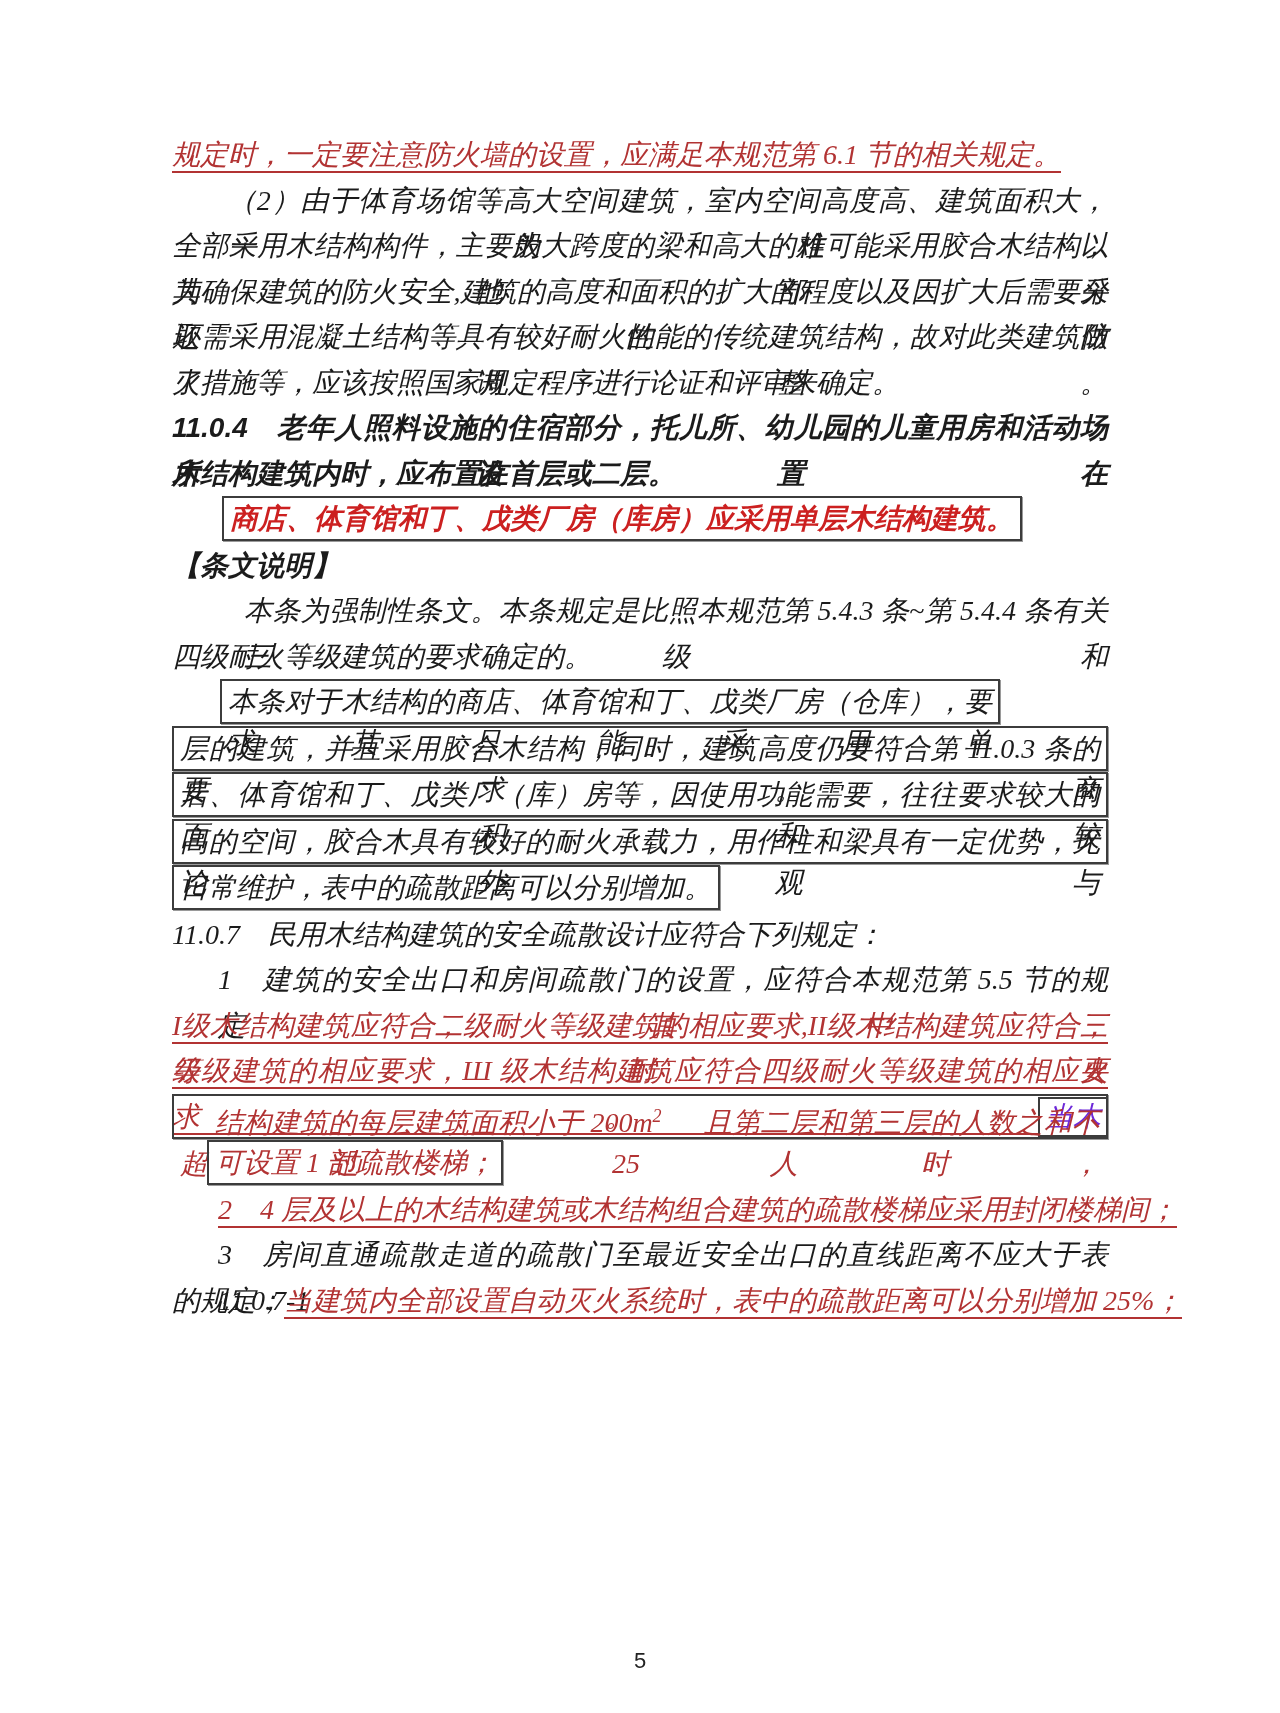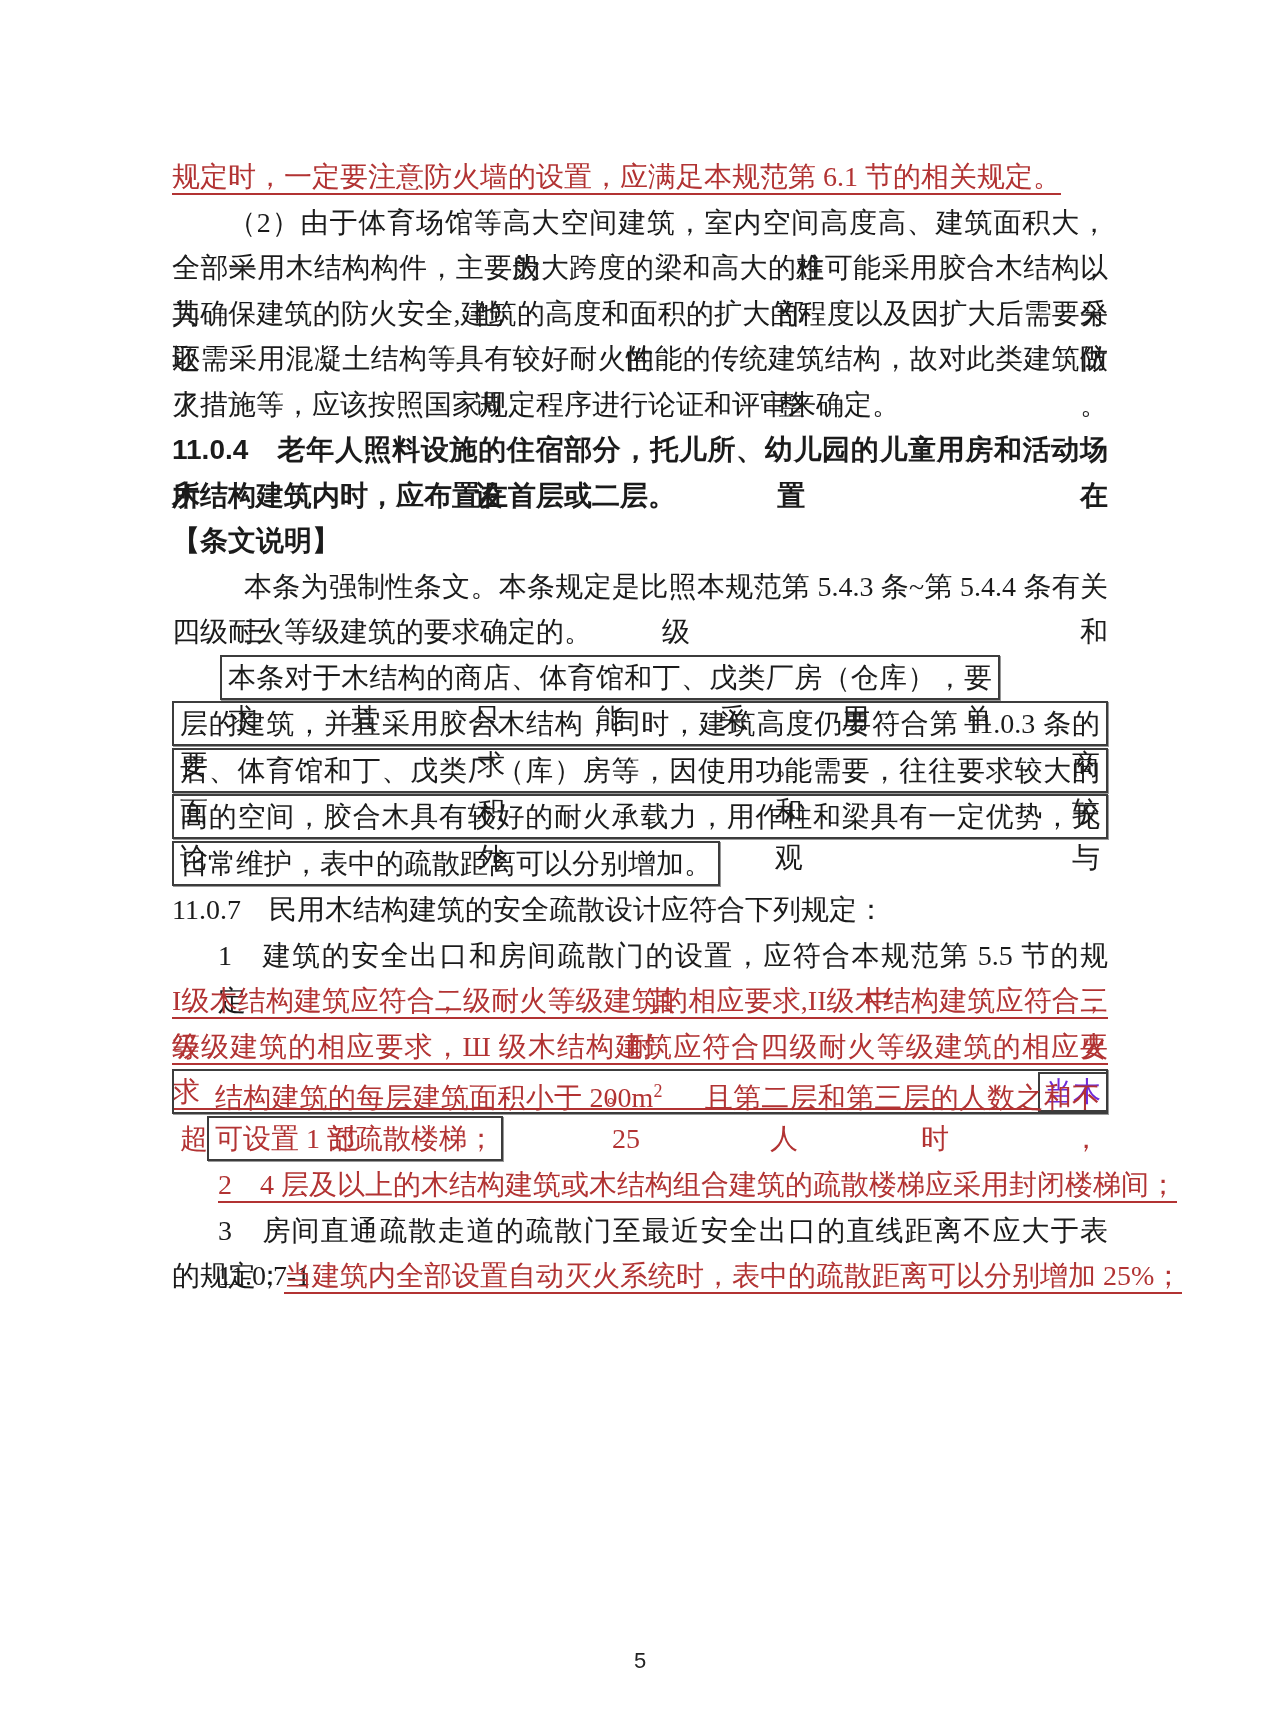--- a/index.html
+++ b/index.html
@@ -7,22 +7,23 @@
     position:relative;
     width:1280px; height:1713px;
     margin:0 auto;
     background:#ffffff;
     font-family:"Liberation Serif","DejaVu Serif",serif;
     color:#1b1b1b;
     overflow:hidden;
   }
   .doc {
     position:absolute;
-    left:172px; top:154px;
+    left:172px; top:132px;
     width:936px;
+    font-style:italic;
   }
   .line {
     position:relative;
     font-size:28px;
     line-height:45.5px;
     height:45.5px;
     white-space:nowrap;
   }
   .line.fill { text-align:justify; text-align-last:justify; white-space:normal; }
   .hei { font-family:"Liberation Sans","DejaVu Sans",sans-serif; font-weight:700; }
@@ -74,20 +75,21 @@
 
     <div class="line fill ind-2em"><span>（2）由于体育场馆等高大空间建筑，室内空间高度高、建筑面积大，一般难以</span></div>
     <div class="line fill"><span>全部采用木结构构件，主要为大跨度的梁和高大的柱可能采用胶合木结构，其他部分</span></div>
     <div class="line fill"><span>为确保建筑的防火安全,建筑的高度和面积的扩大的程度以及因扩大后需要采取的防</span></div>
     <div class="line fill"><span>还需采用混凝土结构等具有较好耐火性能的传统建筑结构，故对此类建筑做了调整。</span></div>
     <div class="line"><span>火措施等，应该按照国家规定程序进行论证和评审来确定。</span></div>
 
     <div class="line fill hei"><span>11.0.4　老年人照料设施的住宿部分，托儿所、幼儿园的儿童用房和活动场所设置在</span></div>
     <div class="line hei"><span>木结构建筑内时，应布置在首层或二层。</span></div>
 
+    <div class="line box-row"><span class="boxed fit hei s-red-bright mlbox1">商店、体育馆和丁、戊类厂房（库房）应采用单层木结构建筑。</span></div>
 
     <div class="line hei"><span>【条文说明】</span></div>
 
     <div class="line fill ind-big"><span>本条为强制性条文。本条规定是比照本规范第 5.4.3 条~第 5.4.4 条有关三级和</span></div>
     <div class="line"><span>四级耐火等级建筑的要求确定的。</span></div>
 
     <div class="line fill box-row">
         <div class="boxed fill mlbox2"><span>本条对于木结构的商店、体育馆和丁、戊类厂房（仓库），要求其只能采用单</span></div>
       </div>
     <div class="line fill box-row">

